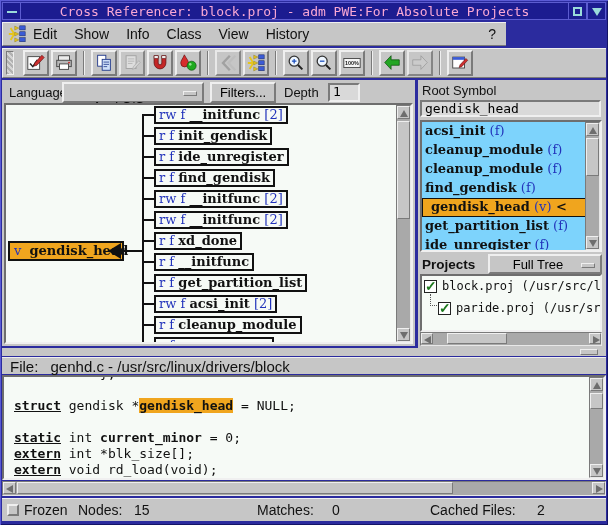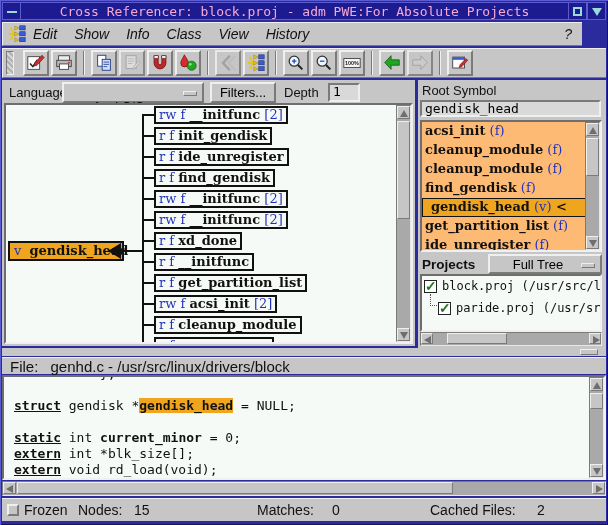--- a/index.html
+++ b/index.html
@@ -8,22 +8,22 @@
     box-shadow:inset 1px 1px 0 #5b5bd6, inset -1px -1px 0 #141466;
     font-family:"Liberation Sans",sans-serif;overflow:hidden;}
   
   .titlebar{position:absolute;left:2px;top:2px;width:604px;height:18px;display:flex;align-items:stretch;background:#1c1c90;}
   .tb-btn{width:19px;border:1px solid #5c5cd0;background:#1c1c90;position:relative;flex:0 0 auto;}
   .tb-title{flex:1;color:#f9a8d4;font-family:"DejaVu Sans Mono",monospace;font-size:13px;line-height:18px;text-align:center;white-space:nowrap;overflow:hidden;border-top:1px solid #5c5cd0;border-bottom:1px solid #5c5cd0;}
   .g-dash{position:absolute;left:4px;top:8px;width:10px;height:2px;background:#9adada;}
   .g-square{position:absolute;left:4px;top:4px;width:9px;height:9px;border:2px solid #9adada;}
   .g-tri{position:absolute;left:4px;top:5px;width:0;height:0;border-left:5px solid transparent;border-right:5px solid transparent;border-top:8px solid #9adada;}
   
-  .menubar{position:absolute;left:2px;top:22px;width:580px;height:24px;background:#c6c6c6;display:flex;align-items:center;
-    border-top:1px solid #efefef;border-left:1px solid #efefef;border-bottom:1px solid #7a7a7a;font-style:italic;}
+  .menubar{position:absolute;left:2px;top:22px;width:504px;height:24px;background:#c6c6c6;display:flex;align-items:center;
+    border-top:1px solid #efefef;border-left:1px solid #efefef;border-bottom:1px solid #7a7a7a;}
   .app-icon{width:20px;height:20px;margin:0 6px 0 4px;}
   .menu-item{font-size:14px;color:#111;margin-right:17px;cursor:default;}
   .help-q{margin-left:auto;margin-right:10px;font-size:14px;color:#111;}
   
   .toolbar{position:absolute;left:2px;top:48px;width:604px;height:30px;background:#c6c6c6;display:flex;align-items:center;
     border-top:1px solid #efefef;border-left:1px solid #efefef;border-bottom:1px solid #7a7a7a;}
   .grip{width:8px;height:24px;margin:0 8px 0 3px;border:1px solid;border-color:#7a7a7a #efefef #efefef #7a7a7a;
     background:repeating-linear-gradient(45deg,#b2b2b2 0 2px,#d6d6d6 2px 4px);}
   .tbtn{width:26px;height:26px;padding:1px;margin:0 1px;border:2px solid;border-color:#efefef #7a7a7a #7a7a7a #efefef;background:#c6c6c6;}
   .tbtn svg{width:20px;height:20px;display:block;}
@@ -56,21 +56,21 @@
   
   .vscroll{position:absolute;width:15px;background:#a9a9a9;border:1px solid;border-color:#7a7a7a #e8e8e8 #e8e8e8 #7a7a7a;}
   .hscroll{position:absolute;height:14px;background:#a9a9a9;border:1px solid;border-color:#7a7a7a #e8e8e8 #e8e8e8 #7a7a7a;}
   .sb-btn{position:absolute;width:13px;height:13px;background:#c6c6c6;border:1px solid;border-color:#efefef #7a7a7a #7a7a7a #efefef;}
   .sb-thumb{position:absolute;background:#c6c6c6;border:1px solid;border-color:#efefef #7a7a7a #7a7a7a #efefef;}
   .tri-up{position:absolute;left:2px;top:3px;width:0;height:0;border-left:4px solid transparent;border-right:4px solid transparent;border-bottom:7px solid #6e6e6e;}
   .tri-dn{position:absolute;left:2px;top:3px;width:0;height:0;border-left:4px solid transparent;border-right:4px solid transparent;border-top:7px solid #6e6e6e;}
   .tri-lf{position:absolute;left:2px;top:2px;width:0;height:0;border-top:4px solid transparent;border-bottom:4px solid transparent;border-right:7px solid #6e6e6e;}
   .tri-rt{position:absolute;left:3px;top:2px;width:0;height:0;border-top:4px solid transparent;border-bottom:4px solid transparent;border-left:7px solid #6e6e6e;}
   
-  .sym-list{position:absolute;left:2px;top:40px;width:182px;height:132px;background:#fdba74;
+  .sym-list{position:absolute;left:2px;top:40px;width:182px;height:132px;background:#7dd3fc;
     border:2px solid;border-color:#6e6e6e #f0f0f0 #f0f0f0 #6e6e6e;overflow:hidden;}
   .sym-row{height:19px;font-family:"DejaVu Serif",serif;font-size:13px;line-height:18px;padding:0 3px;white-space:nowrap;}
   .sym-row .nm{font-weight:bold;color:#111;}
   .sym-row .kd{color:#2233bb;}
   .sym-row.sel{background:#f0a51e;border:1px solid #111;line-height:16px;padding-left:8px;}
   .sym-row .mk{color:#111;font-weight:bold;}
   .proj-list{position:absolute;left:2px;top:194px;width:182px;height:58px;background:#f6faf6;
     border:2px solid;border-color:#6e6e6e #f0f0f0 #f0f0f0 #6e6e6e;overflow:hidden;}
   .proj-row{position:absolute;height:16px;white-space:nowrap;font-family:"DejaVu Sans Mono",monospace;font-size:12px;line-height:15px;color:#111;}
   .chk{position:absolute;width:13px;height:13px;background:#fff;border:1px solid #222;}

